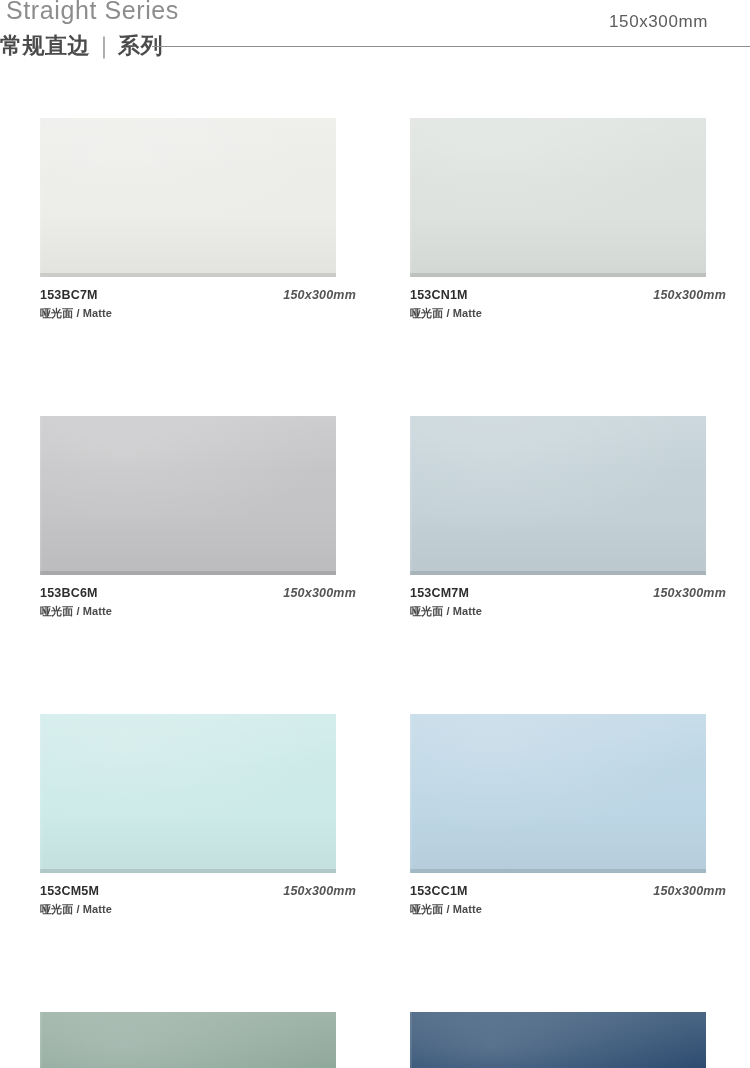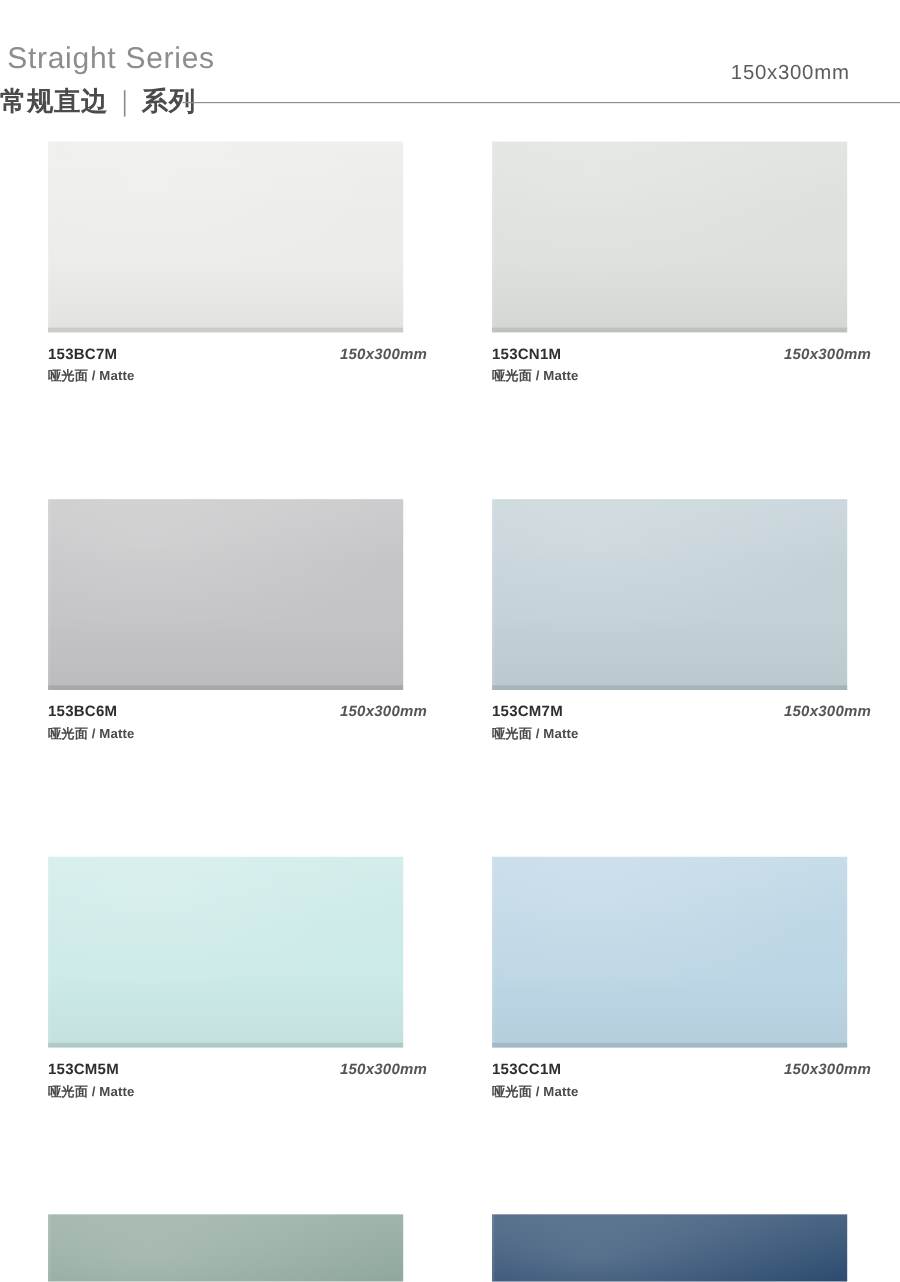--- a/index.html
+++ b/index.html
@@ -14,21 +14,20 @@
     font-family: "Liberation Sans", "DejaVu Sans", sans-serif;
     overflow: hidden;
     -webkit-font-smoothing: antialiased;
   }
 
   
   .page-header {
     position: relative;
     height: 56px;
     padding: 0 53px 0 0;
-    margin-top: 39px;
   }
   .header-en {
     position: absolute;
     left: 6px;
     top: -4px;
     font-size: 25px;
     font-weight: 300;
     letter-spacing: 0.6px;
     color: #8d8d8d;
     white-space: nowrap;

